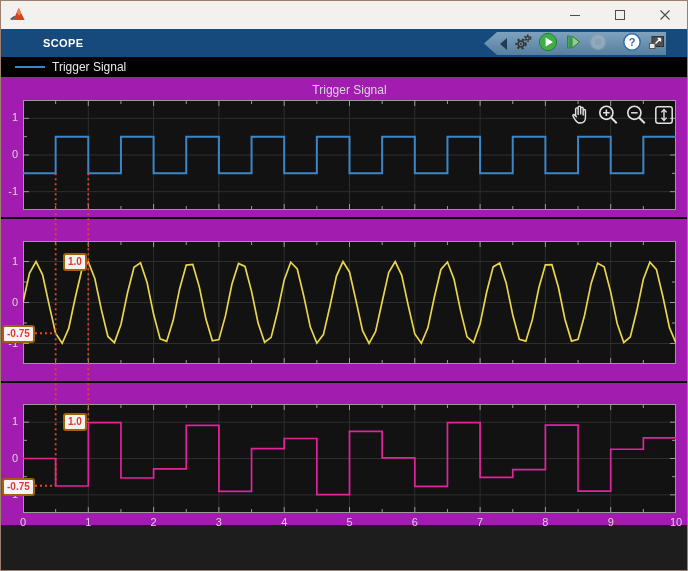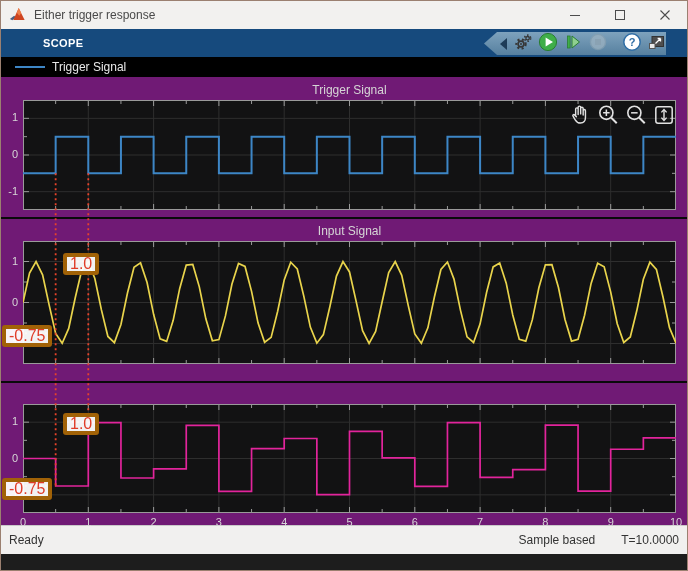--- a/index.html
+++ b/index.html
@@ -19,55 +19,54 @@
   .tab{color:#fff;font-size:11px;font-weight:700;letter-spacing:.4px;padding:16px 14px;height:100%;display:flex;align-items:center;cursor:default}
   .tab.first{margin-left:28px}
   .toolcluster{position:absolute;right:21px;top:3px;height:23px;width:182px;
     clip-path:polygon(13px 0,100% 0,100% 100%,13px 100%,0 50%);
     background:linear-gradient(#7ea2bd,#56809f);display:flex;align-items:center;gap:5px;padding-left:16px}
   .cluster-arrow{width:0;height:0;border-right:7px solid #1e3c58;border-top:6px solid transparent;border-bottom:6px solid transparent;margin-right:1px}
   .toolbtn{width:22px;height:22px;border:0;background:transparent;display:flex;align-items:center;justify-content:center;padding:0}
   .tooldivider{width:1px;height:18px;background:#9cb8cc;box-shadow:-1px 0 0 #3e6486;margin:0 2px}
 
   
-  .scope-body{position:relative;height:468px;background:#701a75}
+  .scope-body{position:relative;height:468px;background:#a21caf}
   .legendbar{position:absolute;left:0;top:0;width:100%;height:20px;background:#000;display:flex;align-items:center}
   .legend-line{display:inline-block;width:30px;height:2px;margin-left:14px;background:#3d86c6}
   .legend-label{color:#e8e8e8;font-size:12px;margin-left:7px}
   .panel-title{position:absolute;left:22px;width:653px;text-align:center;font-size:12px;color:#d6d6d6}
   .pt1{top:26px}.pt2{top:167px}.pt3{top:330px}
   .separator{position:absolute;left:0;width:100%;height:2px;background:#8f8f8f;border-top:1px solid #0a0a0a;border-bottom:1px solid #0a0a0a}
   .sep1{top:160px}.sep2{top:324px}
   .plot-svg{position:absolute}
   .ytick{position:absolute;left:0;width:17px;text-align:right;font-size:11px;color:#d6d6d6}
   .xtick{position:absolute;width:22px;text-align:center;font-size:11px;color:#d6d6d6;top:459px}
   .hover-tools{position:absolute;left:566px;top:47px;display:flex;gap:3px;z-index:7}
   .htool{width:25px;height:25px;border:0;background:transparent;display:flex;align-items:center;justify-content:center;padding:0}
   #cursor-overlay{position:absolute;left:0;top:0;z-index:5;pointer-events:none}
-  .cursor-label{position:absolute;z-index:6;background:rgba(255,255,255,.95);color:#e03c28;font-size:16px;font-weight:400;line-height:12px;padding:1px 3px;border-radius:3px;border:4px solid #a16207}
+  .cursor-label{position:absolute;z-index:6;background:rgba(255,255,255,.95);color:#e03c28;font-size:10px;font-weight:700;line-height:12px;padding:1px 3px;border-radius:3px;border:2px solid #a16207}
 
   
   .statusbar{height:29px;background:#f1f0ef;border-top:1px solid #c9c9c9;display:flex;align-items:center;font-size:12px;color:#333;padding:0 8px}
   .status-left{flex:1}
   .status-sample{margin-right:26px}
 </style>
 </head>
 <body>
 
 <div class="window">
 
   <div class="titlebar">
     <span class="logo">
       <svg width="18" height="18" viewBox="0 0 16 16">
         <polygon points="0.8,11.6 4.6,8.7 6.4,10.2 2.9,12.7" fill="#4a5f82"></polygon>
         <polygon points="3.9,12.4 8.6,1.8 13.9,12.4" fill="#cf4520"></polygon>
         <polygon points="8.6,1.8 10.9,6.3 9.1,8.6 6.9,6.1" fill="#ef7f49"></polygon>
       </svg>
     </span>
-    <span class="titletext">Either trigger response</span>
     <div class="winbtns">
       <button class="winbtn">
         <svg width="12" height="12" viewBox="0 0 12 12">
             <line x1="1" y1="6.5" x2="11" y2="6.5" stroke="#4c4c4c" stroke-width="1"></line>
           </svg>
       </button>
       <button class="winbtn">
         <svg width="12" height="12" viewBox="0 0 12 12">
             <rect x="1.5" y="1.5" width="9" height="9" fill="none" stroke="#4c4c4c" stroke-width="1"></rect>
           </svg>
@@ -142,21 +141,20 @@
     </div>
   </div>
 
   <div class="scope-body" id="plot-area">
     <div class="legendbar">
       <span class="legend-line" style="background: rgb(61, 134, 198);"></span>
       <span class="legend-label">Trigger Signal</span>
     </div>
 
     <div class="panel-title pt1">Trigger Signal</div>
-    <div class="panel-title pt2">Input Signal</div>
 
     <div class="separator sep1"></div>
     <div class="separator sep2"></div>
 
     <div class="hover-tools">
       <button class="htool">
         <span>
           <svg width="24" height="24" viewBox="0 0 22 22">
             <path d="M7 12 V5.6 a1.15 1.15 0 0 1 2.3 0 V10.5 M9.3 10 V4 a1.15 1.15 0 0 1 2.3 0 V10 M11.6 10 V5 a1.15 1.15 0 0 1 2.3 0 V11 M13.9 11 V7 a1.05 1.05 0 0 1 2.1 0 V13.4 c0 3.1-1.6 5-4.6 5 -2.4 0-3.6-1-4.8-3 l-2-3.3 c-0.6-1 0.5-2 1.4-1.2 l1.7 1.8" fill="none" stroke="#e2e2e2" stroke-width="1.3" stroke-linecap="round" stroke-linejoin="round"></path>
           </svg>
@@ -413,18 +411,13 @@
       <svg width="688" height="484" id="cursor-overlay">
         <line x1="54.65" y1="116.33333333333333" x2="54.65" y2="428.75" stroke="#e8432a" stroke-width="1.8" stroke-dasharray="2 3" fill="none"></line>
         <line x1="87.3" y1="116.33333333333333" x2="87.3" y2="365.1666666666667" stroke="#e8432a" stroke-width="1.8" stroke-dasharray="2 3" fill="none"></line>
         <line x1="24" y1="276.25" x2="54.65" y2="276.25" stroke="#e8432a" stroke-width="1.8" stroke-dasharray="2 3" fill="none"></line>
         <line x1="66" y1="204.5" x2="87.3" y2="204.5" stroke="#e8432a" stroke-width="1.8" stroke-dasharray="2 3" fill="none"></line>
         <line x1="24" y1="428.75" x2="54.65" y2="428.75" stroke="#e8432a" stroke-width="1.8" stroke-dasharray="2 3" fill="none"></line>
         <line x1="66" y1="365.1666666666667" x2="87.3" y2="365.1666666666667" stroke="#e8432a" stroke-width="1.8" stroke-dasharray="2 3" fill="none"></line>
       </svg>
     </div>
 
-  <div class="statusbar">
-    <span class="status-left">Ready</span>
-    <span class="status-sample">Sample based</span>
-    <span class="status-time">T=10.0000</span>
-  </div>
 </div>
 
 </body></html>

